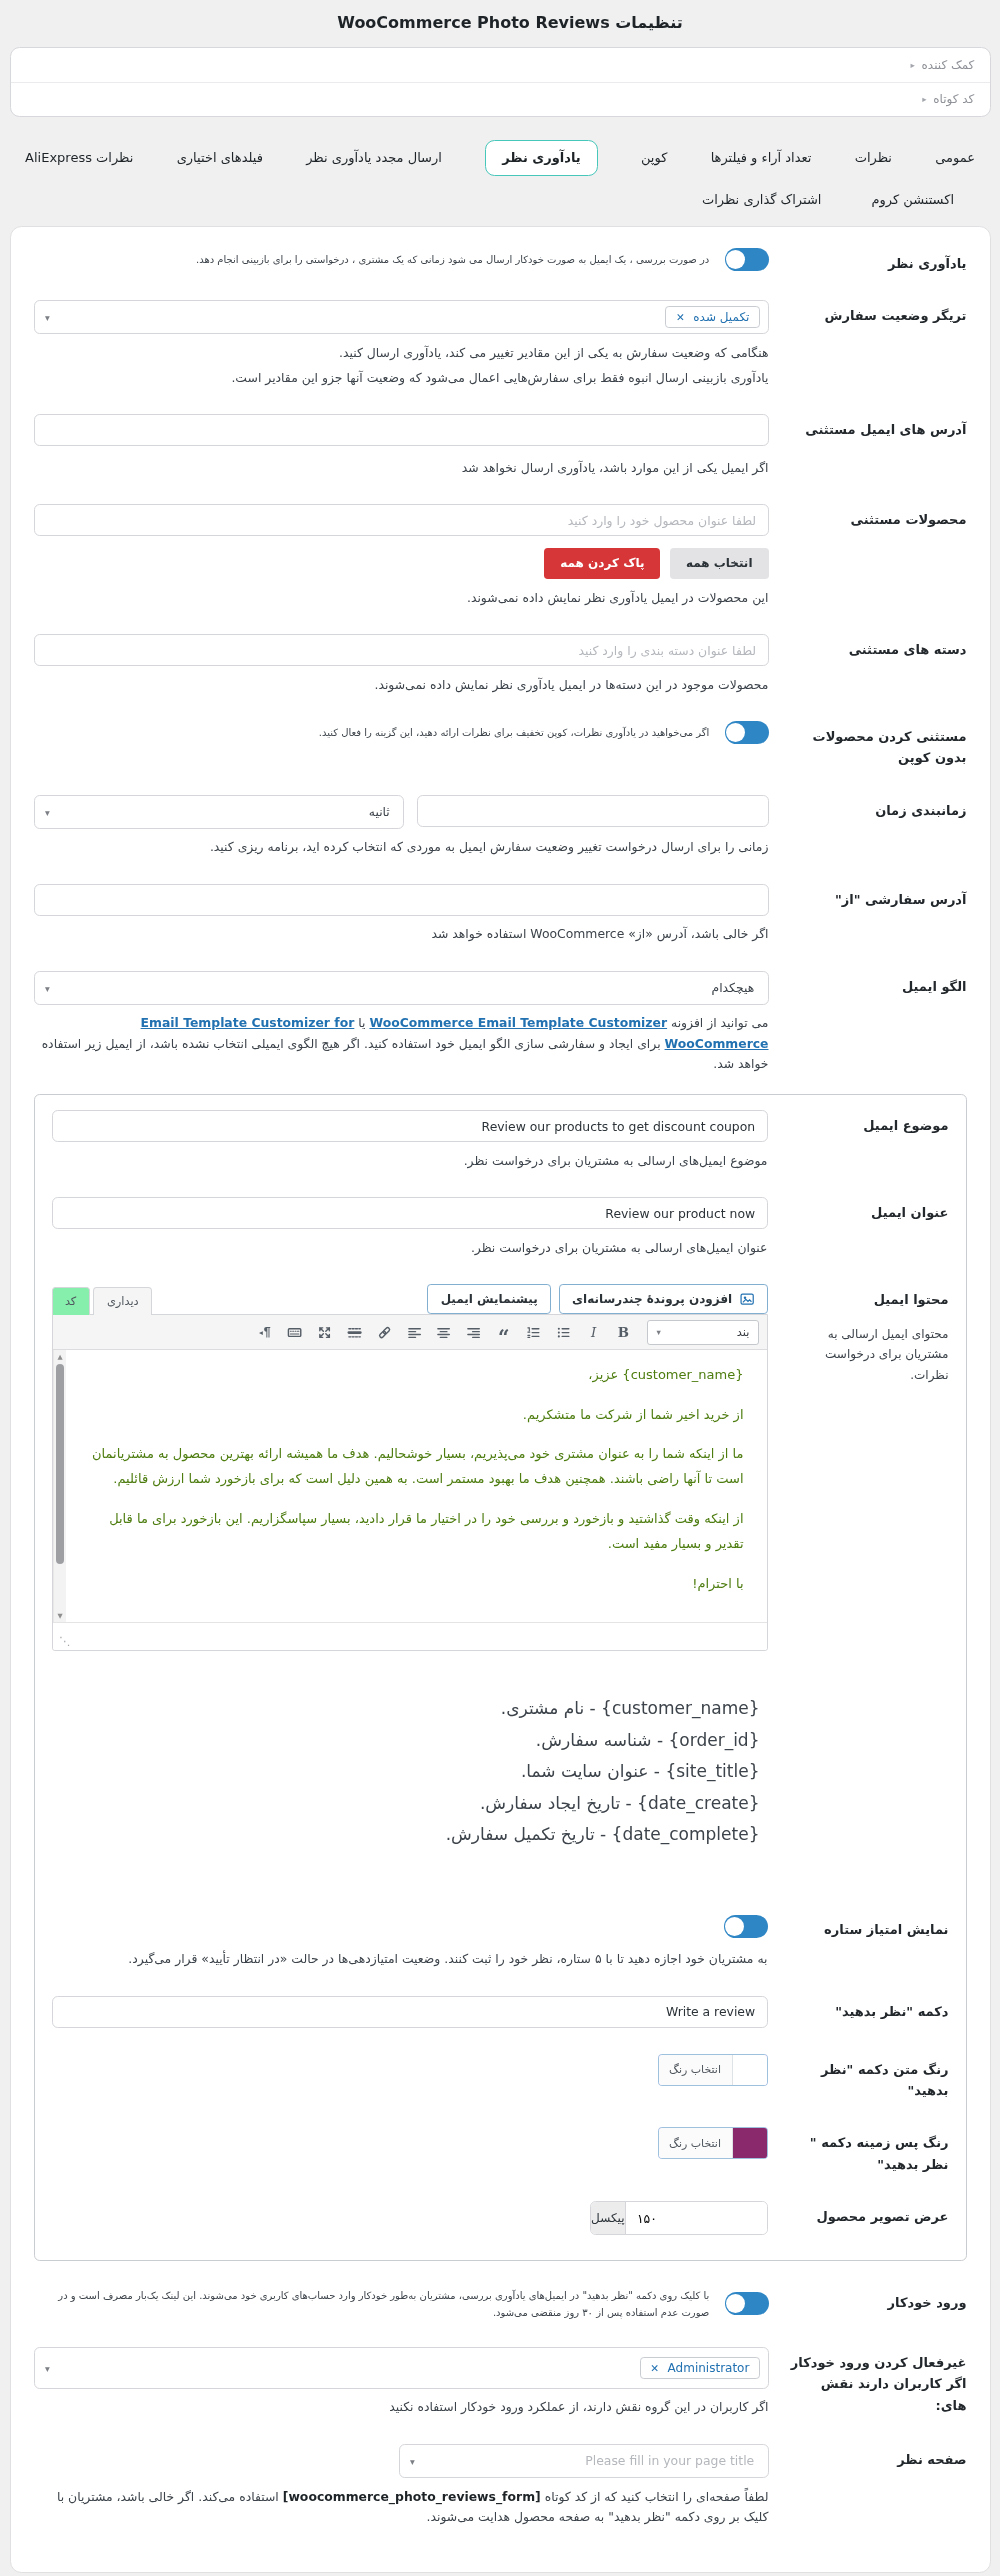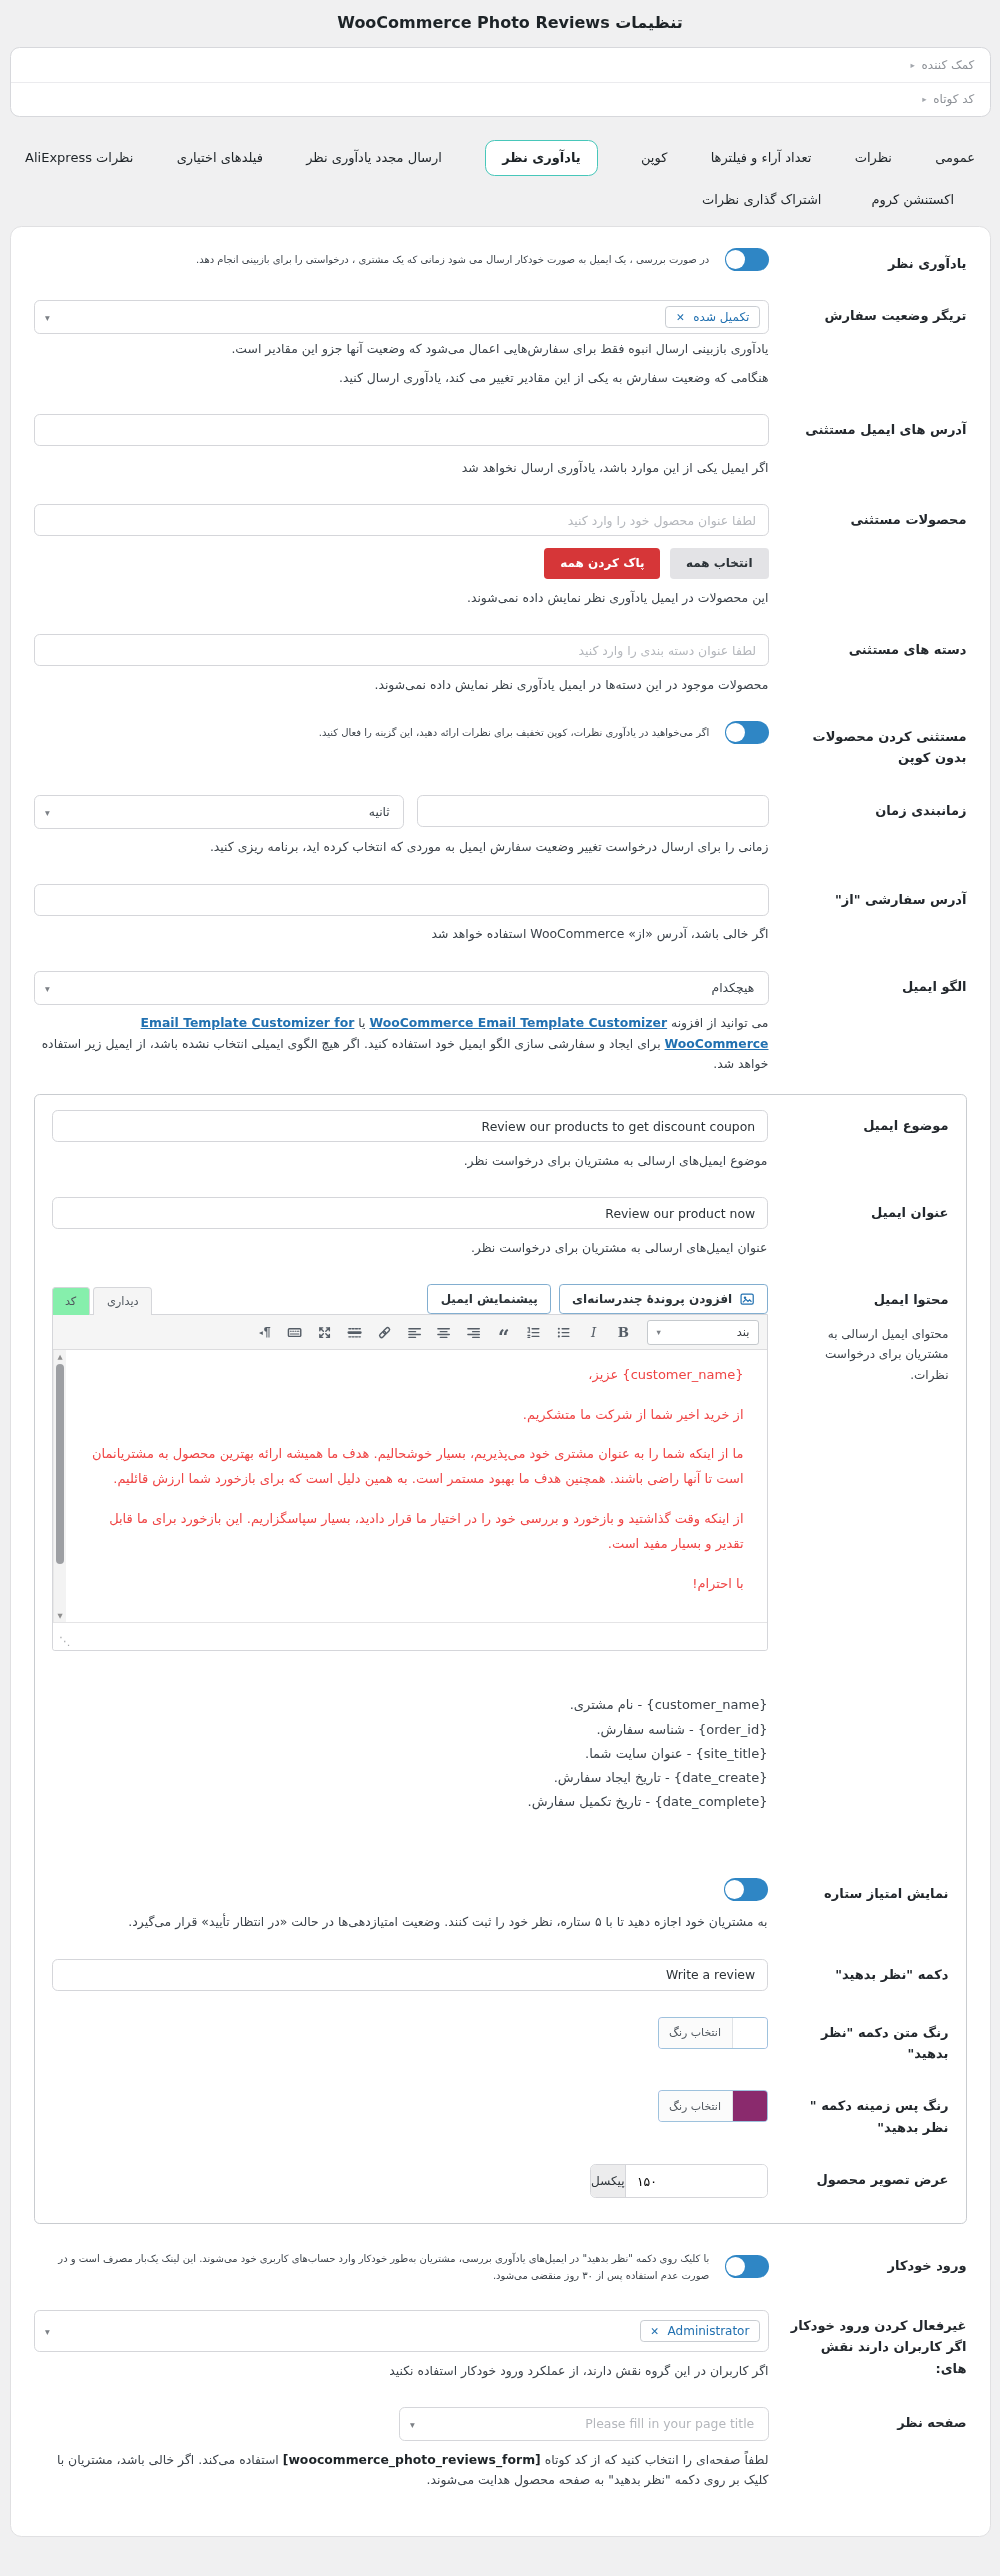--- a/index.html
+++ b/index.html
@@ -75,28 +75,28 @@
   .fmt-select .fcaret{font-size:8.6px;color:#7c8086;}
   .tool{width:28px;height:24px;display:flex;align-items:center;justify-content:center;border-radius:1.9px;
     color:#555d66;background:transparent;border:none;cursor:pointer;padding:0;}
   .tool svg{stroke:#555d66;fill:none;stroke-width:1.5;stroke-linecap:round;}
   .tool.bold{font-weight:700;font-size:13.3px;font-family:"DejaVu Serif","Liberation Serif",serif;}
   .tool.italic{font-style:italic;font-size:13.3px;font-family:"DejaVu Serif","Liberation Serif",serif;}
   .tool.quote{font-family:"DejaVu Serif","Liberation Serif",serif;font-size:20px;font-weight:700;line-height:0.4;padding-top:9.5px;}
   .pilcrow{font-size:12.4px;font-weight:700;}
   .pilcrow-mark{font-size:7.6px;margin-right:1px;}
   .ed-content{position:relative;background:#fff;height:272px;overflow:hidden;padding:11.4px 23px 7.6px 32px;}
-  .ed-content p{margin:0 0 14.3px;font-size:13px;color:#ef4444;line-height:1.95;text-align:right;}
+  .ed-content p{margin:0 0 14.3px;font-size:13px;color:#4d7c0f;line-height:1.95;text-align:right;}
   .ed-scroll{position:absolute;top:0;left:0;width:13.3px;height:100%;background:#f3f3f3;border-left:1px solid #e8e8e8;}
   .ed-scroll .sarrow{position:absolute;left:0;width:13.3px;text-align:center;font-size:6.7px;color:#8f8f8f;}
   .ed-scroll .up{top:2.9px;} .ed-scroll .down{bottom:2.9px;}
   .ed-scroll .thumb{position:absolute;top:13.3px;left:2.4px;width:8.6px;height:200px;background:#9d9fa3;border-radius:4.8px;}
   .ed-status{height:28px;background:#fff;border-top:1px solid #e4e4e6;position:relative;border-radius:0 0 2.9px 2.9px;}
   .ed-status .grip{position:absolute;left:6.7px;bottom:2.9px;color:#a5a7aa;font-size:11.4px;}
-  .ph-list{margin:42px 0 38px;font-size:13px;color:#3c434a;line-height:1.85;text-align:right;}
+  .ph-list{margin:42px 8px 38px;font-size:17px;color:#3c434a;line-height:1.85;text-align:right;}
   
   .cpicker{display:inline-flex;align-items:stretch;border:1px solid #9ec2dd;border-radius:3.8px;background:#c4b5fd;overflow:hidden;height:32px;cursor:pointer;}
   .swatch{width:34px;}
   .swatch.white{background:#fff;}
   .swatch.purple{background:#8a2a6d;}
   .cp-label{padding:0 10.5px;font-size:11px;color:#50575e;background:#fbfbfb;display:flex;align-items:center;border-left:1px solid #e0e3e6;}
   .cpicker .cp-label{border-left:none;border-right:1px solid #e0e3e6;}
   
   .unit-wrap{display:inline-flex;border:1px solid #d5d6da;border-radius:5.7px;overflow:hidden;height:34px;}
   .unit-wrap input{border:none;width:141px;padding:0 11.4px;font:inherit;font-size:12.4px;outline:none;direction:ltr;text-align:left;}
@@ -155,22 +155,22 @@
     <div class="frow">
       <div class="flabel">تریگر وضعیت سفارش</div>
       <div class="fcontrol">
         <div class="sel2">
           <span class="chip">
             <span>تکمیل شده</span>
             <span class="chip-x">✕</span>
           </span>
           <span class="caret">▾</span>
         </div>
+        <div class="fdesc">هنگامی که وضعیت سفارش به یکی از این مقادیر تغییر می کند، یادآوری ارسال کنید.</div>
         <div class="fdesc tight">یادآوری بازبینی ارسال انبوه فقط برای سفارش‌هایی اعمال می‌شود که وضعیت آنها جزو این مقادیر است.</div>
-        <div class="fdesc">هنگامی که وضعیت سفارش به یکی از این مقادیر تغییر می کند، یادآوری ارسال کنید.</div>
       </div>
     </div>
 
     <div class="frow">
       <div class="flabel">آدرس های ایمیل مستثنی</div>
       <div class="fcontrol">
         <textarea class="tarea" rows="1" style=""></textarea>
         <div class="fdesc">اگر ایمیل یکی از این موارد باشد، یادآوری ارسال نخواهد شد</div>
       </div>
     </div>

